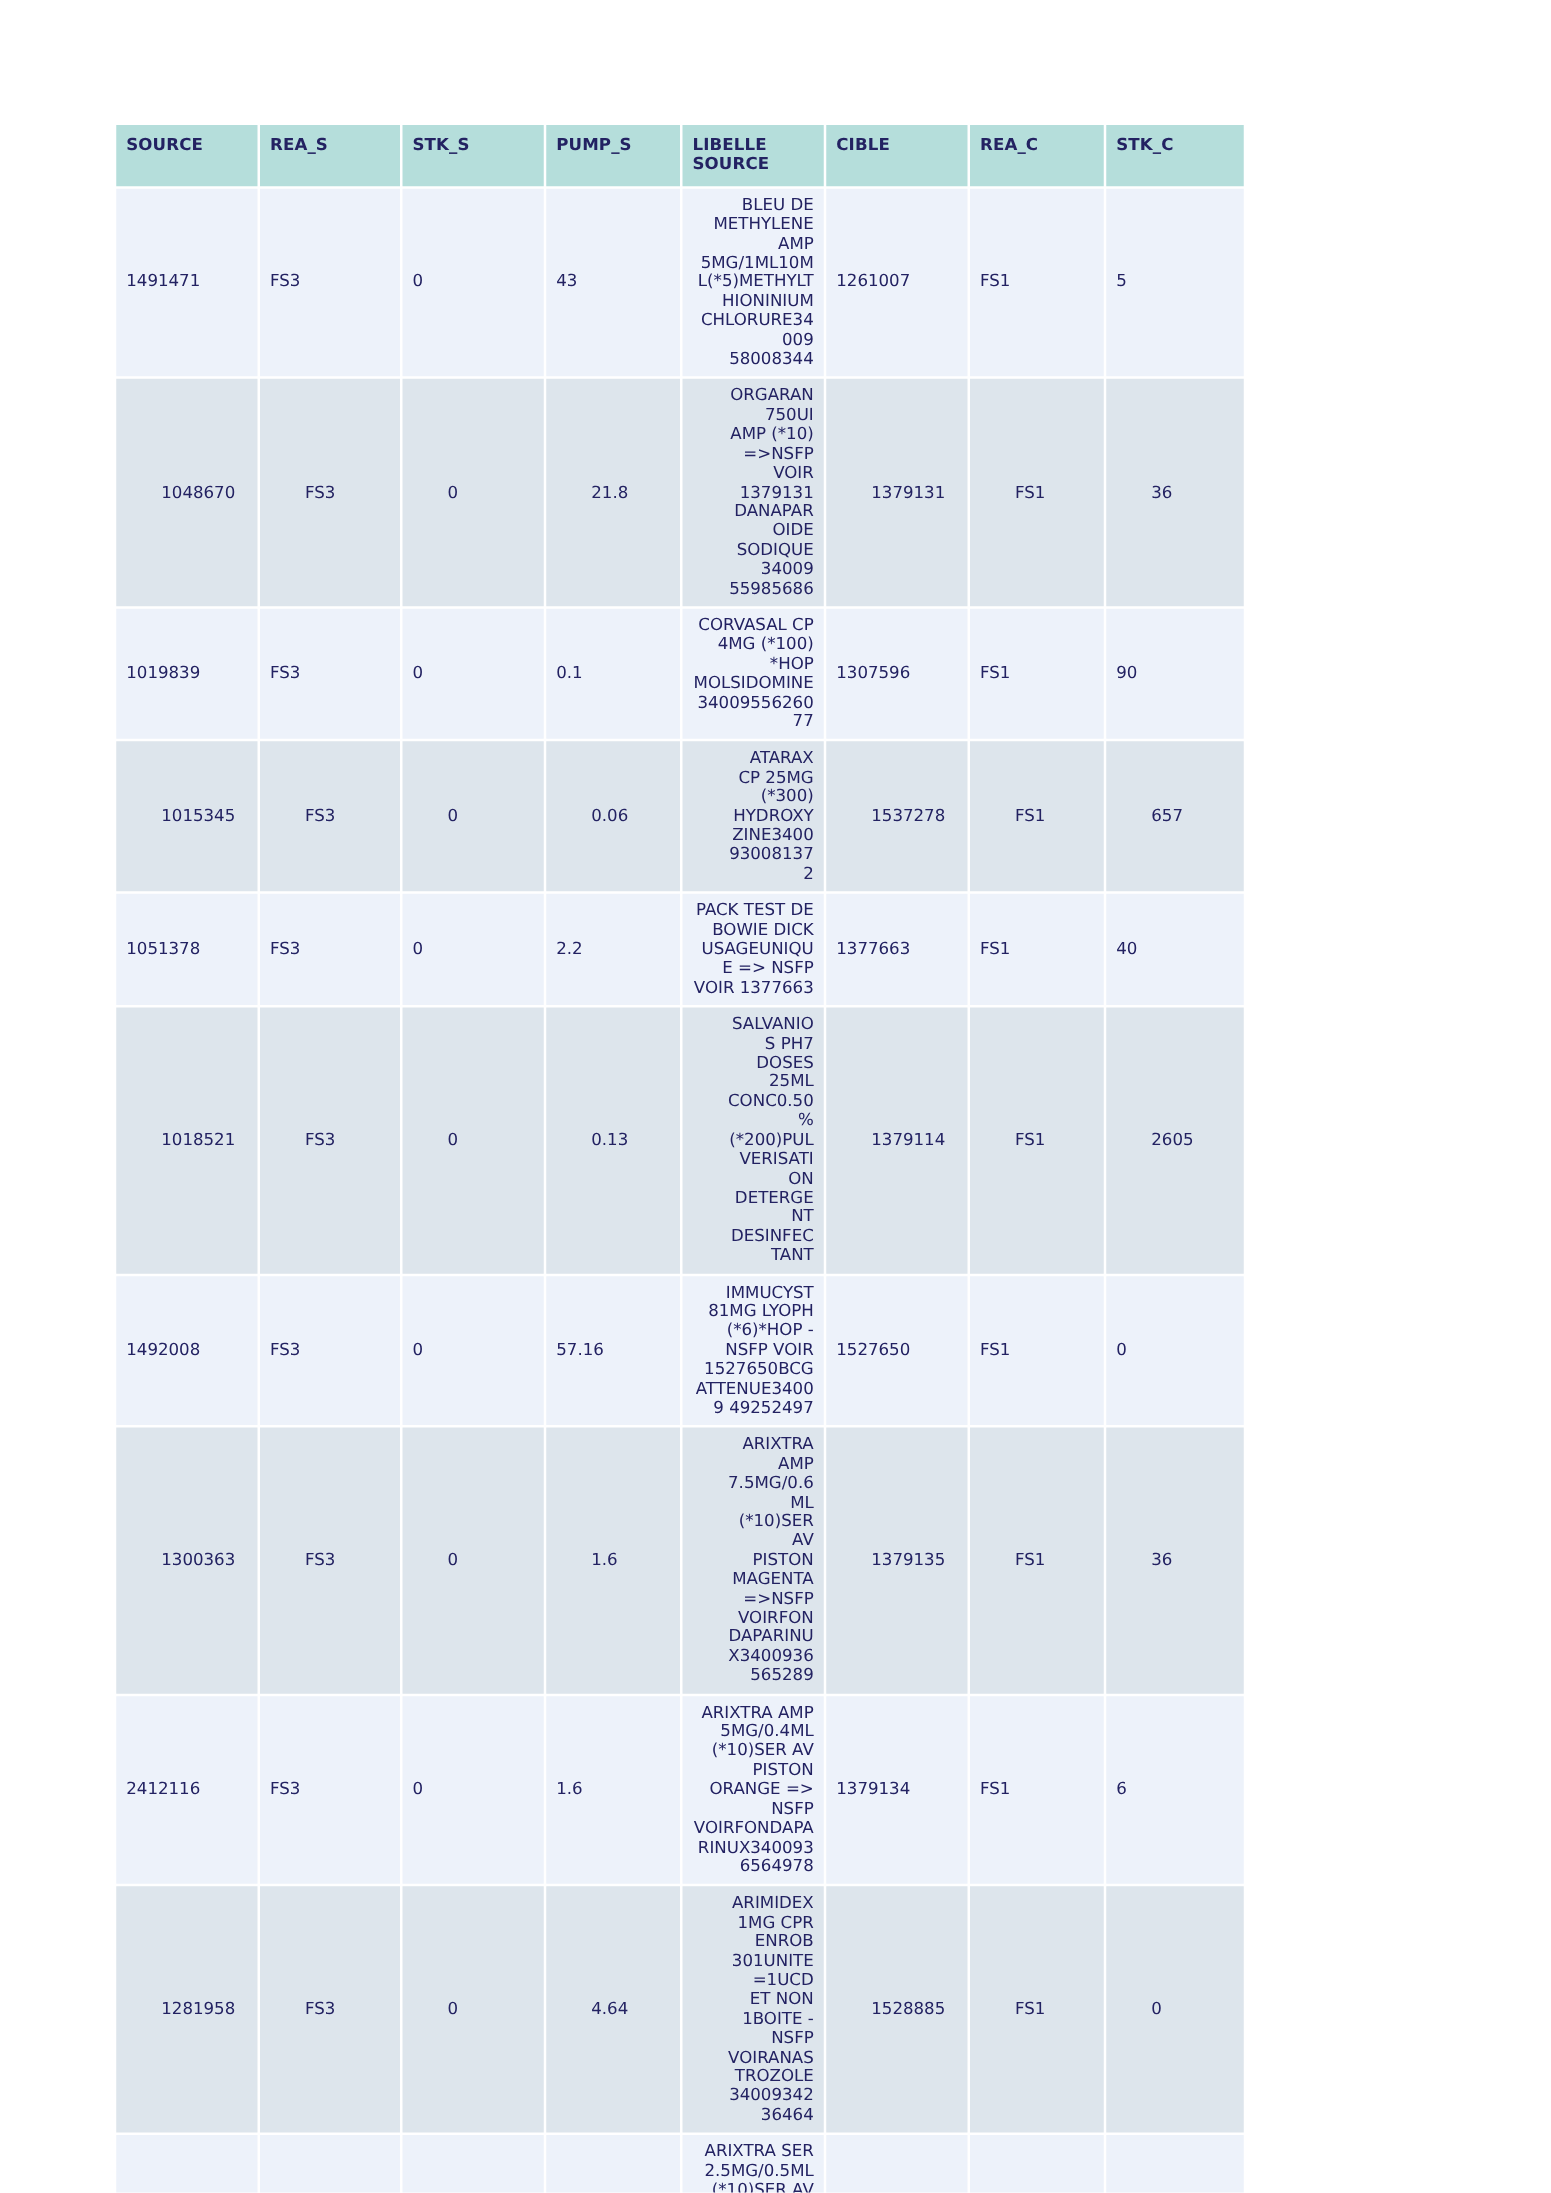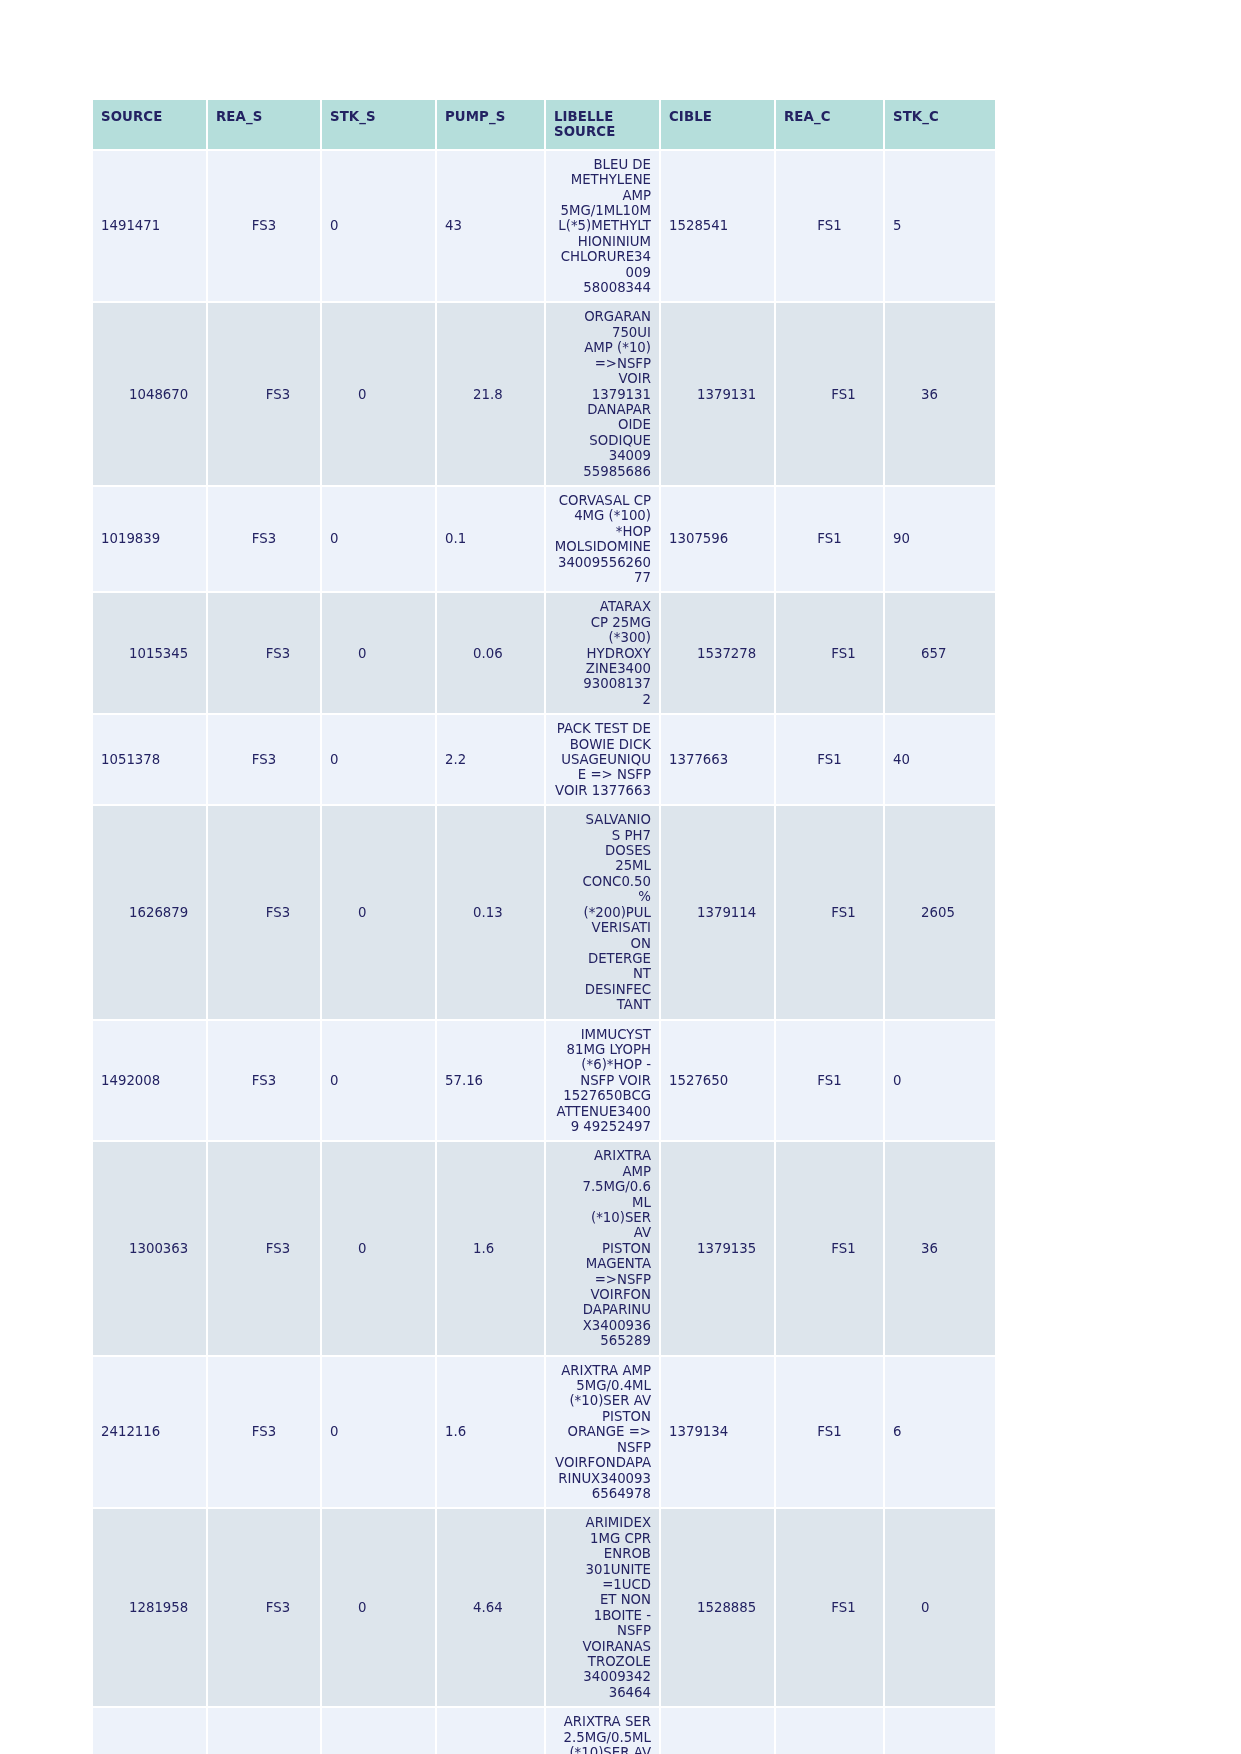--- a/index.html
+++ b/index.html
@@ -52,21 +52,21 @@
   }
   tbody tr.row-even td {
     background: #dde5ec;
     padding-left: 36px;
   }
   td.num {
     text-align: left;
     white-space: nowrap;
   }
   td.txt {
-    text-align: center;
+    text-align: left;
   }
   td.libelle {
     text-align: right;
     line-height: 15.4px;
     padding-left: 6px;
     padding-right: 4px;
   }
   
   col.c-source   { width: 113px; }
   col.c-reas     { width: 112px; }
@@ -104,21 +104,21 @@
           <th>STK_C</th>
         </tr>
     </thead>
     <tbody id="table-body">
         <tr class="row-odd">
           <td class="num">1491471</td>
           <td class="txt">FS3</td>
           <td class="num">0</td>
           <td class="num">43</td>
           <td class="libelle">BLEU DE METHYLENE AMP 5MG/1ML10ML(*5)METHYLTHIONINIUM CHLORURE34009 58008344</td>
-          <td class="num">1528541</td>
+          <td class="num">1261007</td>
           <td class="txt">FS1</td>
           <td class="num">5</td>
         </tr>
         <tr class="row-even">
           <td class="num">1048670</td>
           <td class="txt">FS3</td>
           <td class="num">0</td>
           <td class="num">21.8</td>
           <td class="libelle">ORGARAN 750UI AMP (*10) =&gt;NSFP VOIR 1379131DANAPAROIDE SODIQUE34009 55985686</td>
           <td class="num">1379131</td>
@@ -149,21 +149,21 @@
           <td class="num">1051378</td>
           <td class="txt">FS3</td>
           <td class="num">0</td>
           <td class="num">2.2</td>
           <td class="libelle">PACK TEST DE BOWIE DICK USAGEUNIQUE =&gt; NSFP VOIR 1377663</td>
           <td class="num">1377663</td>
           <td class="txt">FS1</td>
           <td class="num">40</td>
         </tr>
         <tr class="row-even">
-          <td class="num">1626879</td>
+          <td class="num">1018521</td>
           <td class="txt">FS3</td>
           <td class="num">0</td>
           <td class="num">0.13</td>
           <td class="libelle">SALVANIOS PH7 DOSES 25ML CONC0.50% (*200)PULVERISATION DETERGENT DESINFECTANT</td>
           <td class="num">1379114</td>
           <td class="txt">FS1</td>
           <td class="num">2605</td>
         </tr>
         <tr class="row-odd">
           <td class="num">1492008</td>

